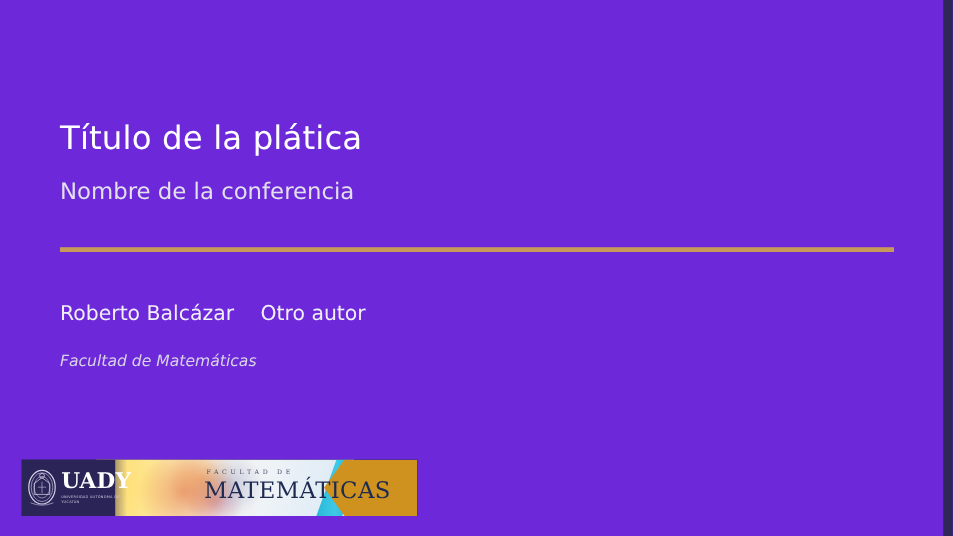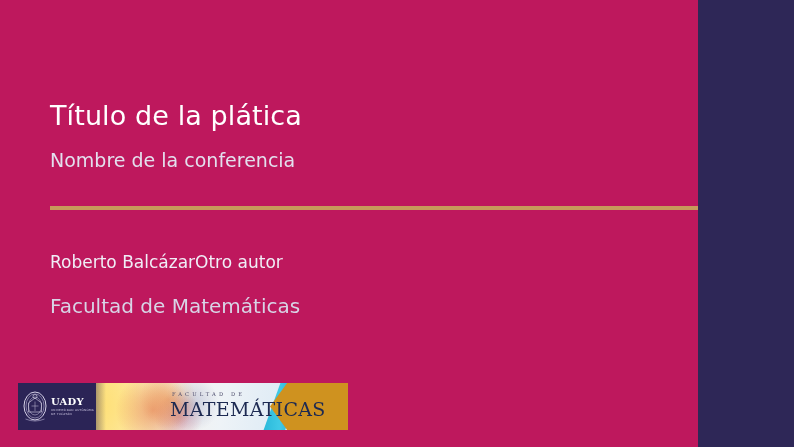--- a/index.html
+++ b/index.html
@@ -10,23 +10,23 @@
     width: 794px;
     height: 447px;
     overflow: hidden;
     background: #2e2757;
     font-family: "DejaVu Sans", sans-serif;
     -webkit-font-smoothing: antialiased;
   }
 
   .slide {
     position: relative;
-    width: 698px;
+    width: 786px;
     height: 447px;
-    background: #be185d;
+    background: #6d28d9;
     overflow: hidden;
   }
 
   
   .title-block {
     position: absolute;
     left: 50px;
     top: 100px;
     width: 700px;
   }
@@ -65,20 +65,21 @@
   .meta-block {
     position: absolute;
     left: 50px;
     top: 252px;
     width: 700px;
   }
 
   .author-row {
     display: flex;
     align-items: baseline;
+    gap: 22px;
     margin: 0;
     padding: 0;
     text-align: right;
   }
 
   .author-name {
     font-size: 17px;
     font-weight: 400;
     color: #f0eef7;
     line-height: 1.2;
@@ -88,26 +89,27 @@
   .talk-date {
     font-size: 17px;
     font-weight: 400;
     color: #f0eef7;
     line-height: 1.2;
     padding-top: 11px;
     white-space: nowrap;
   }
 
   .institute {
-    font-size: 20px;
+    font-size: 13px;
     font-weight: 400;
     color: #d8d4e6;
     line-height: 1.2;
     padding-top: 22px;
     white-space: nowrap;
+    font-style: italic;
   }
 
   
   .logo-banner {
     position: absolute;
     left: 18px;
     top: 383px;
     width: 330px;
     height: 47px;
     overflow: hidden;
@@ -138,21 +140,21 @@
 
   .uady-wordmark {
     padding-left: 3px;
     display: flex;
     flex-direction: column;
     justify-content: center;
   }
 
   .uady-name {
     font-family: "DejaVu Serif", serif;
-    font-size: 10px;
+    font-size: 18px;
     font-weight: 700;
     color: #ffffff;
     line-height: 1;
     letter-spacing: 0.2px;
   }
 
   .uady-sub {
     font-family: "DejaVu Sans", sans-serif;
     font-size: 2.9px;
     color: #cfc9e4;

